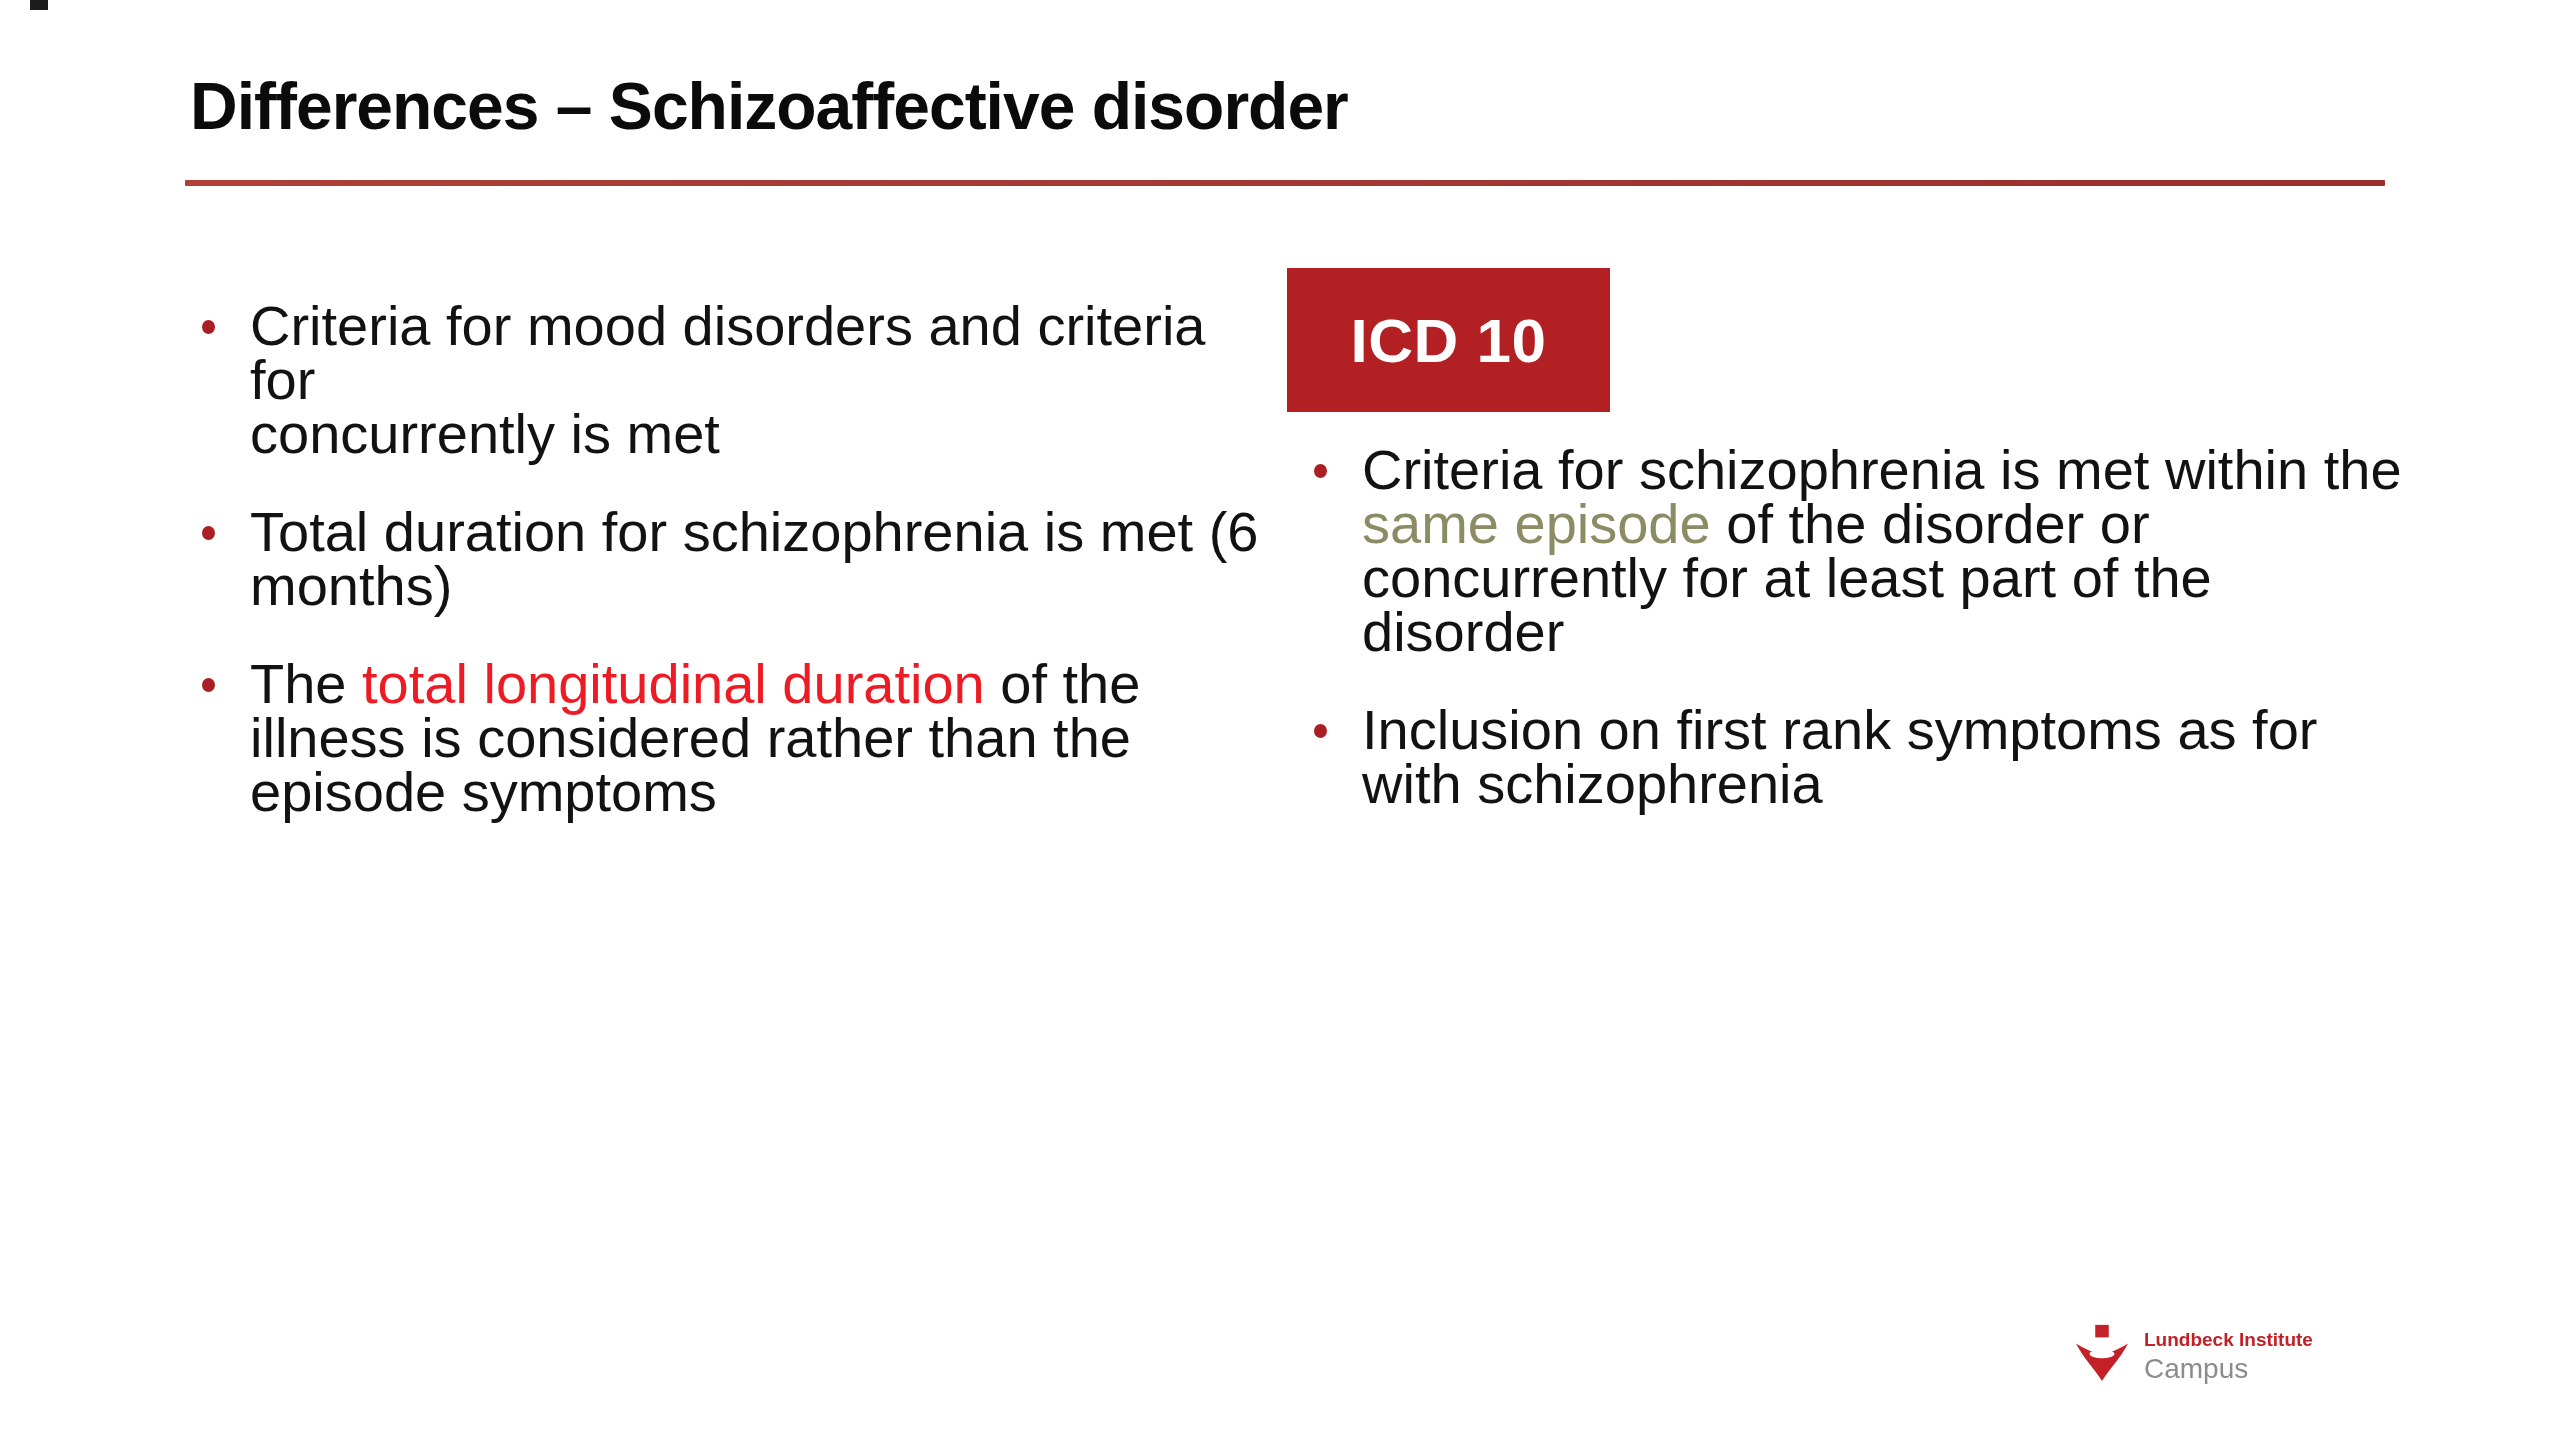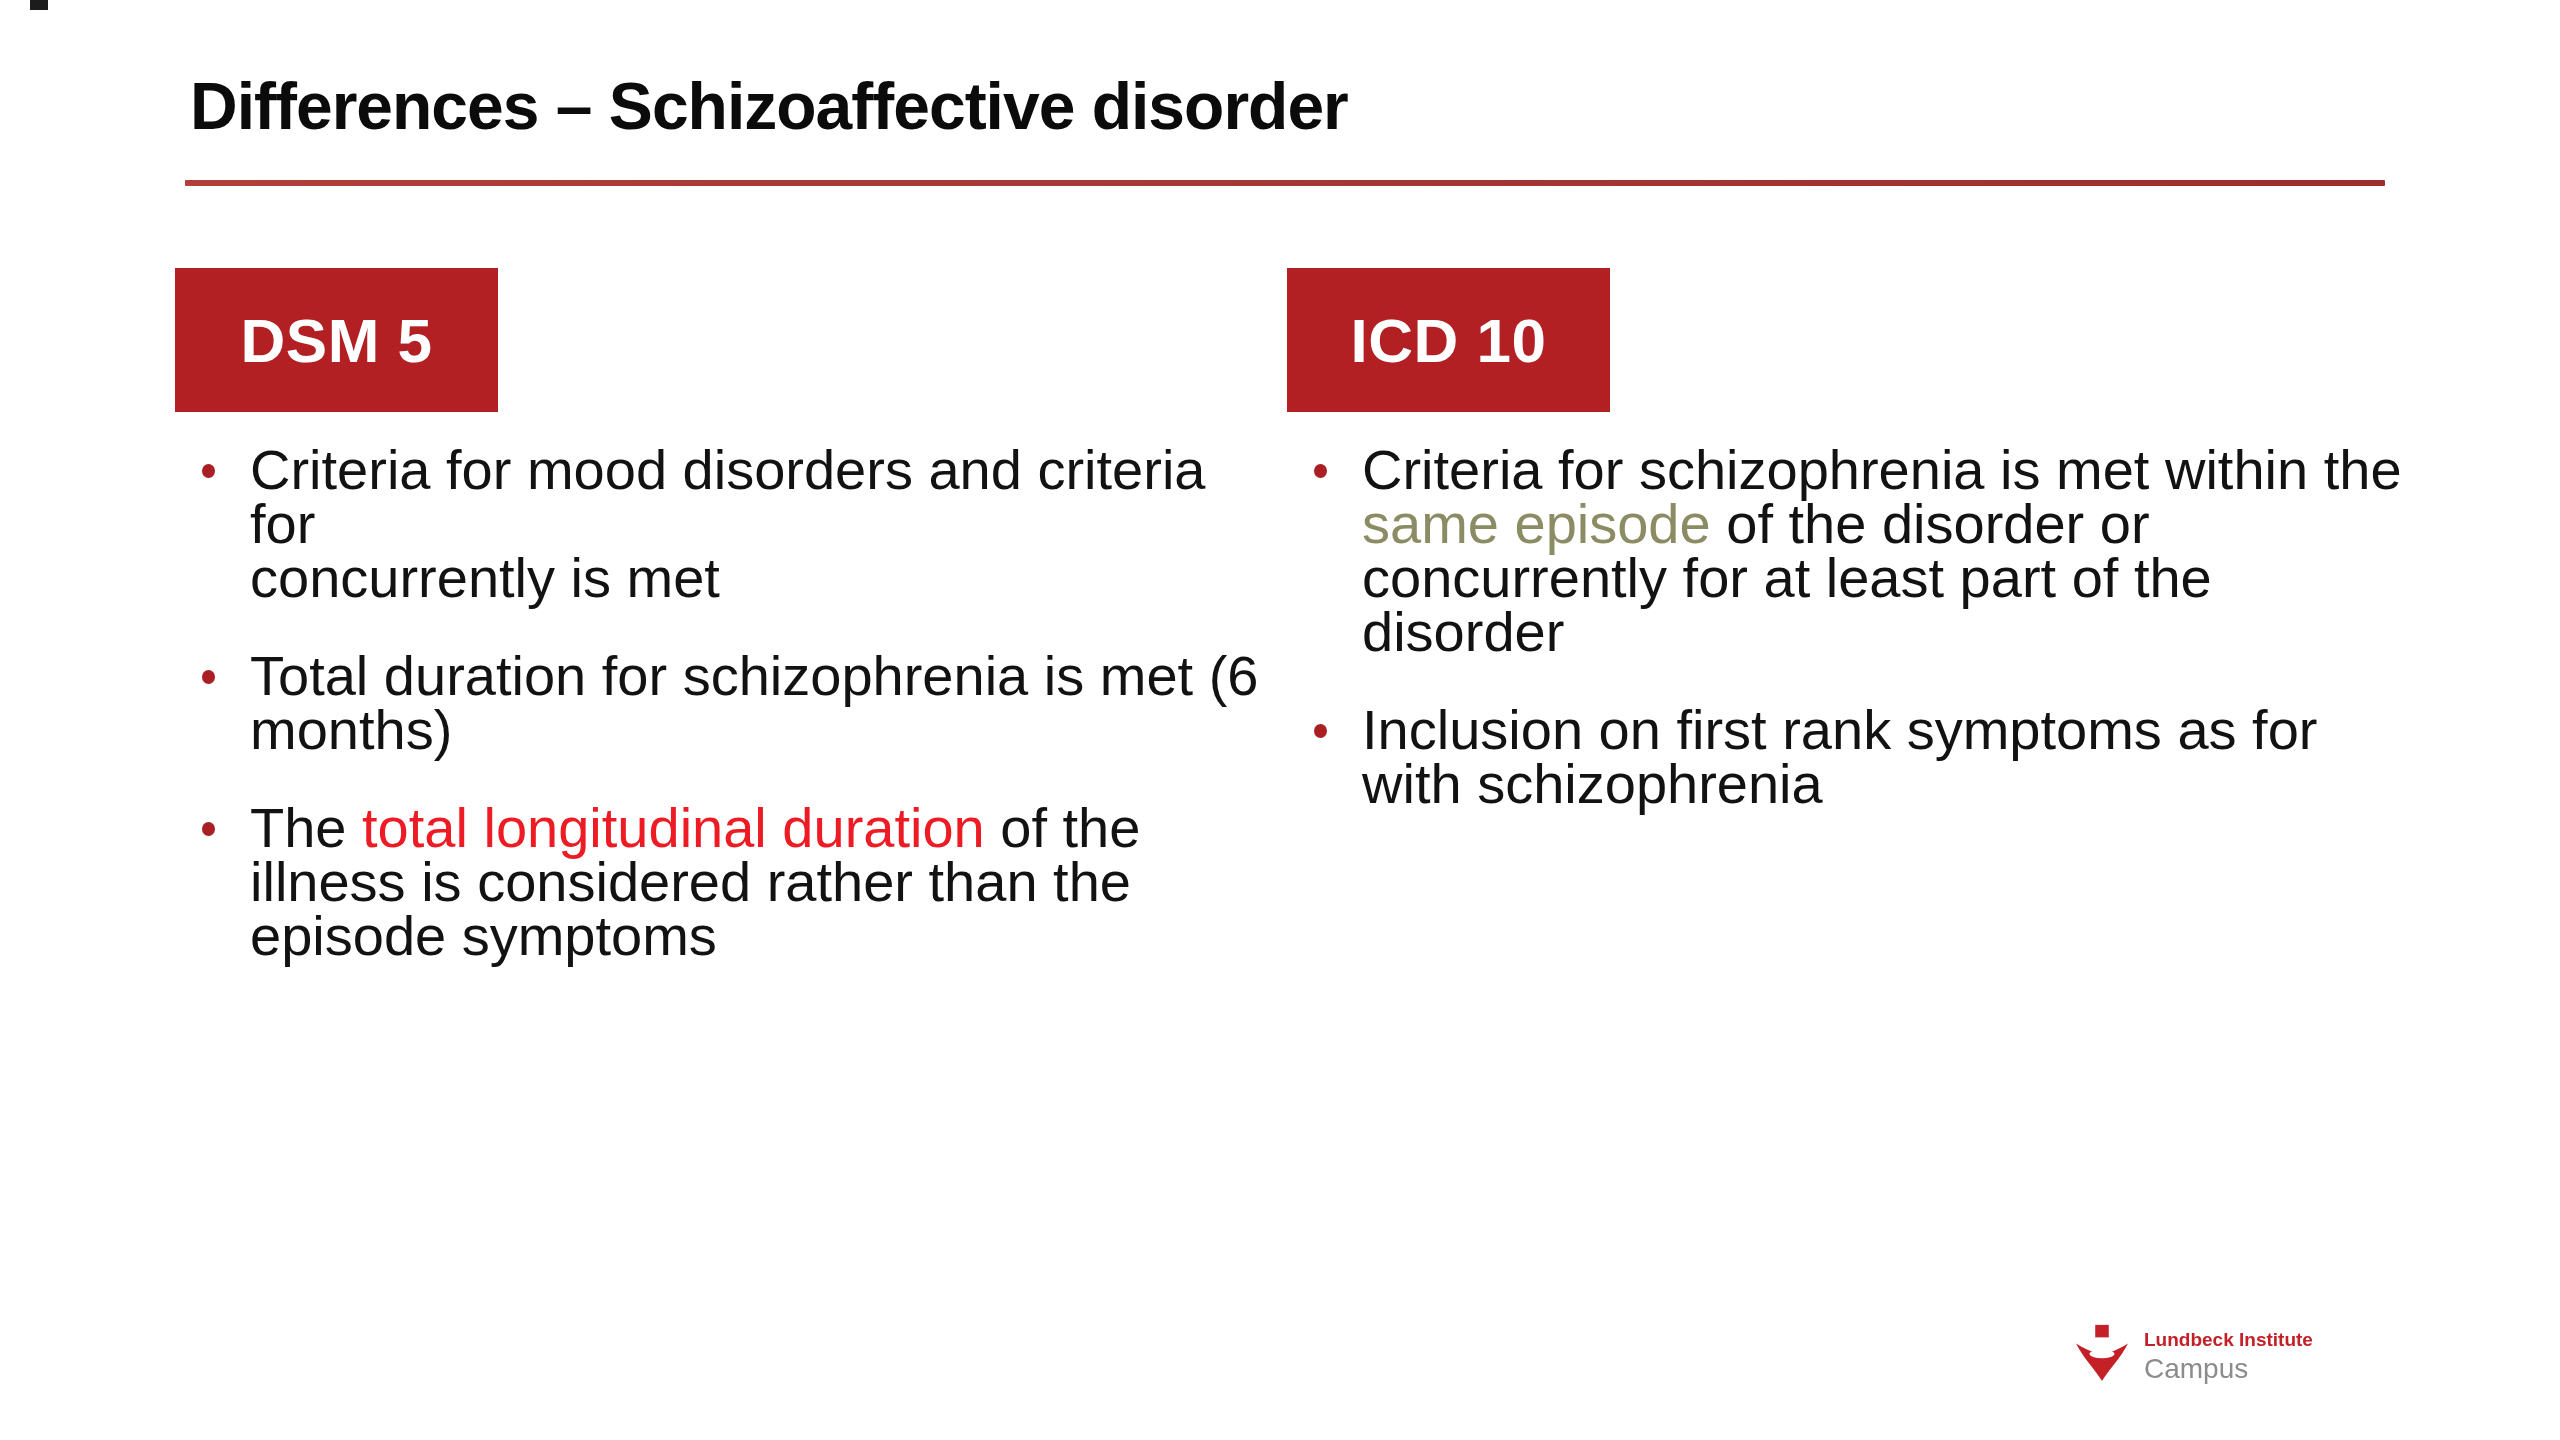--- a/index.html
+++ b/index.html
@@ -69,23 +69,20 @@
 </style>
 </head>
 <body>
 
 <div class="artifact"></div>
 
 <h1 class="slide-title">Differences – Schizoaffective disorder</h1>
 <div class="title-rule"></div>
 
 <section class="column dsm">
-  <div class="header-box">
-    <span>DSM 5</span>
-  </div>
   <ul class="bullets">
       <li><span>Criteria for mood disorders and criteria for</span><br><span>concurrently is met</span></li>
       <li><span>Total duration for schizophrenia is met (6</span><br><span>months)</span></li>
       <li><span>The </span><span class="c-emphasis">total longitudinal duration</span><span> of the</span><br><span>illness is considered rather than the</span><br><span>episode symptoms</span></li>
     </ul>
 </section>
 
 <section class="column icd">
   <div class="header-box">
     <span>ICD 10</span>

